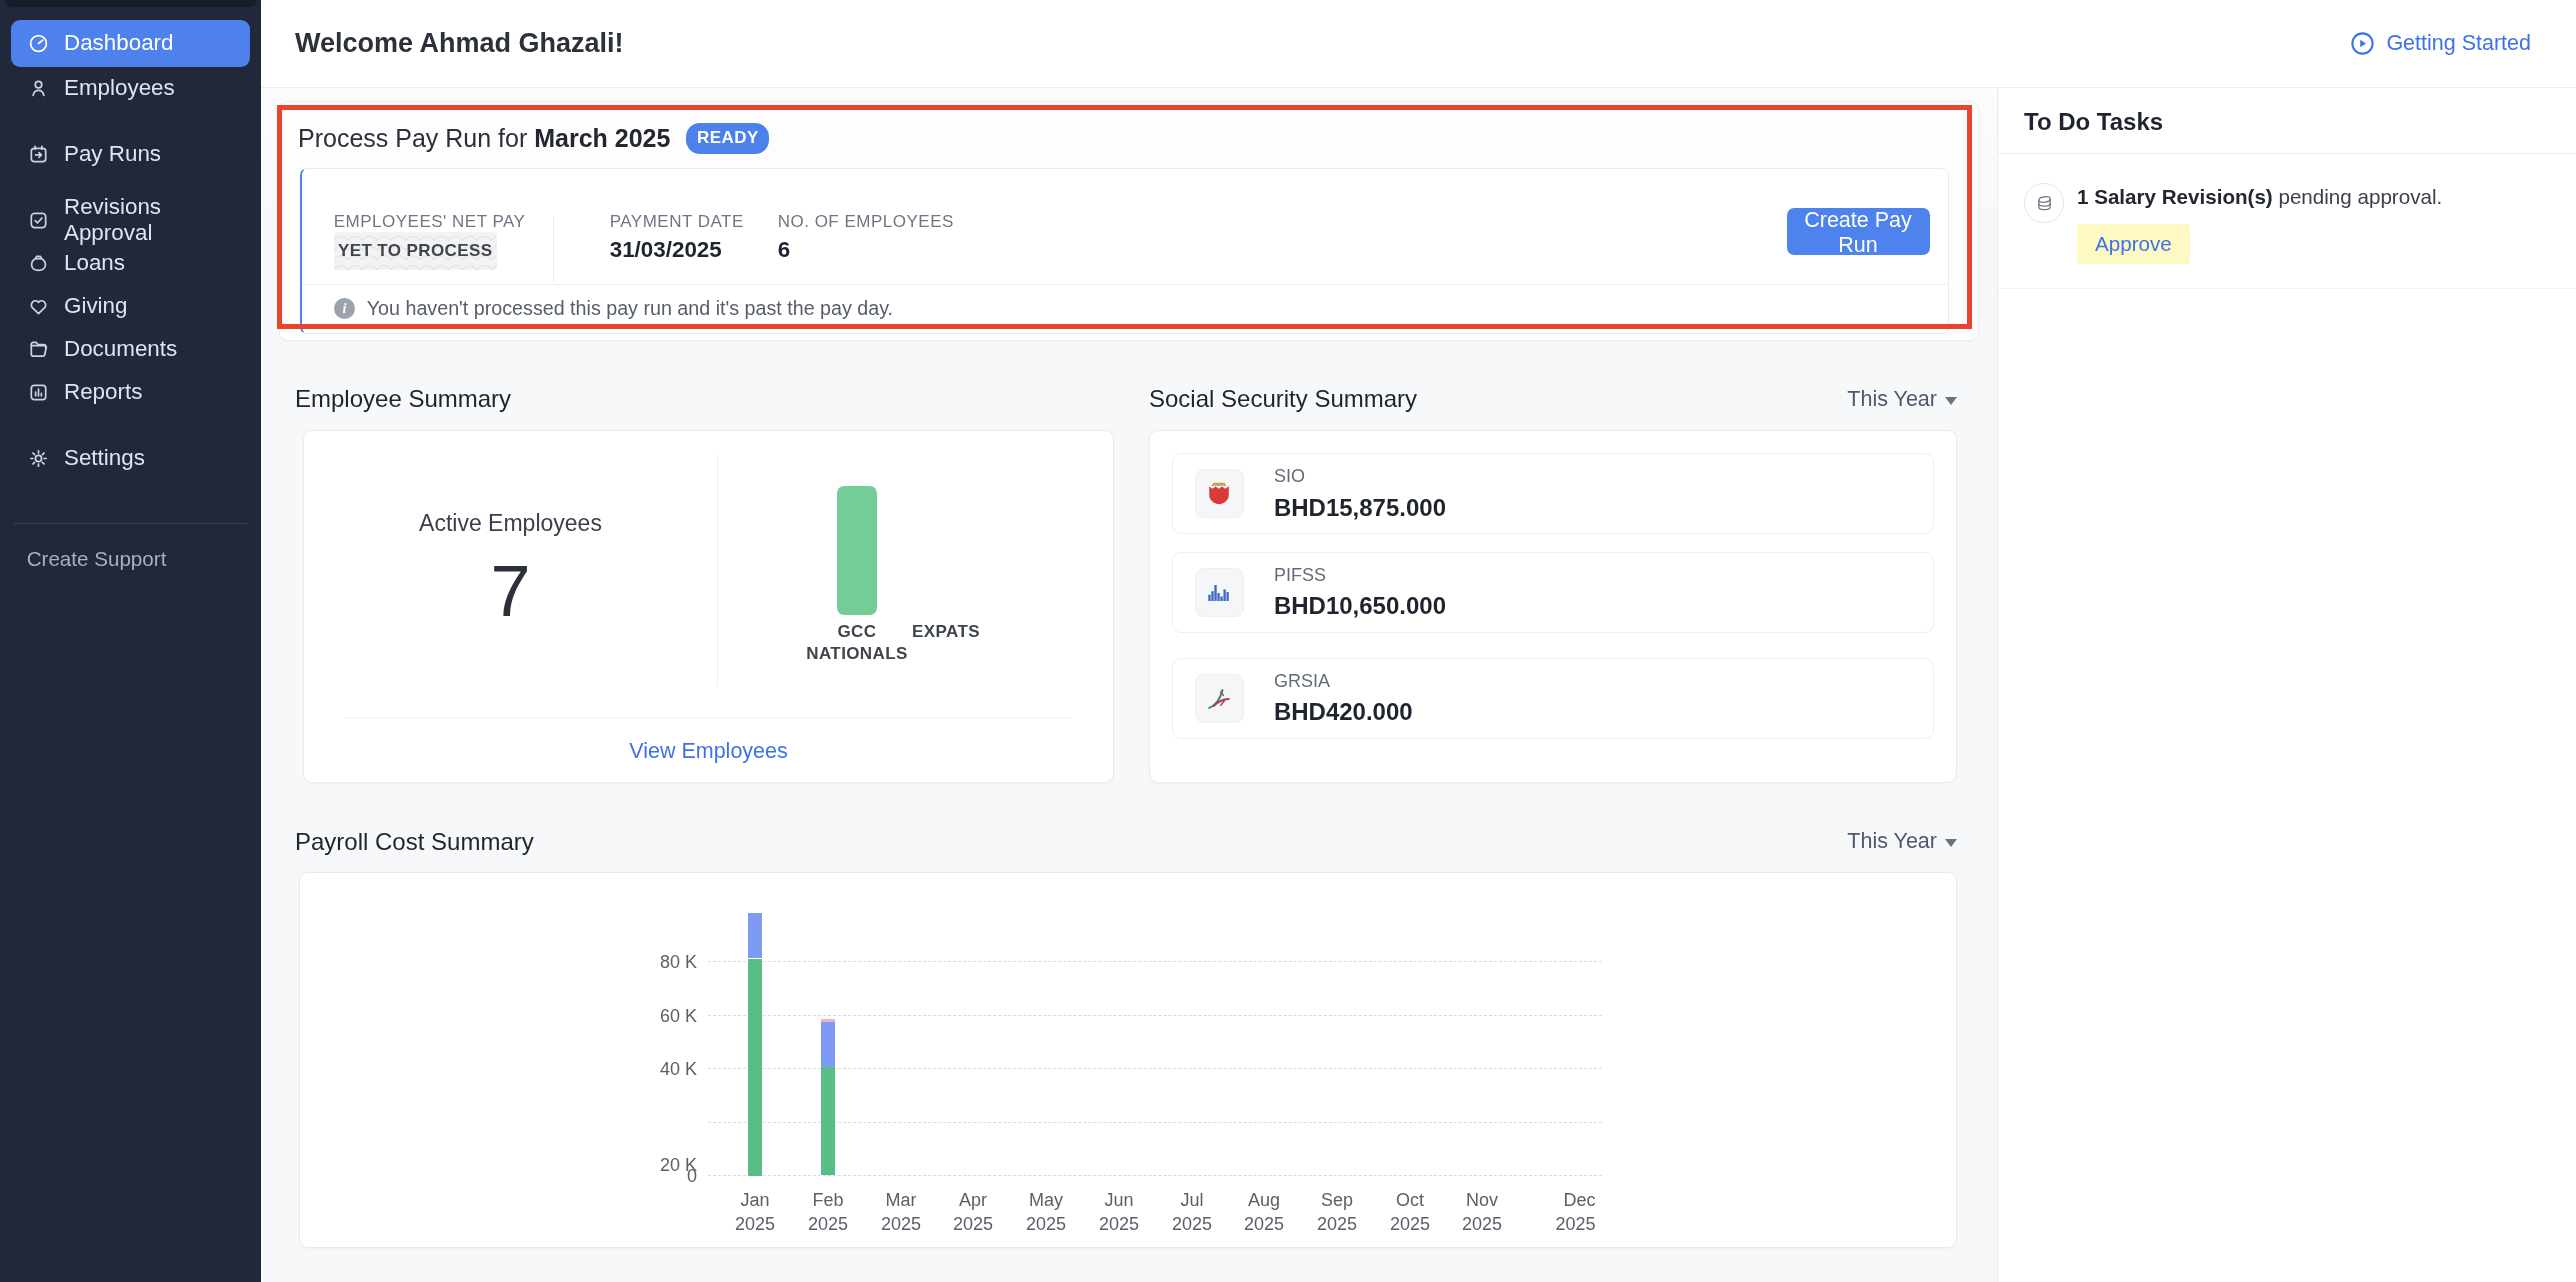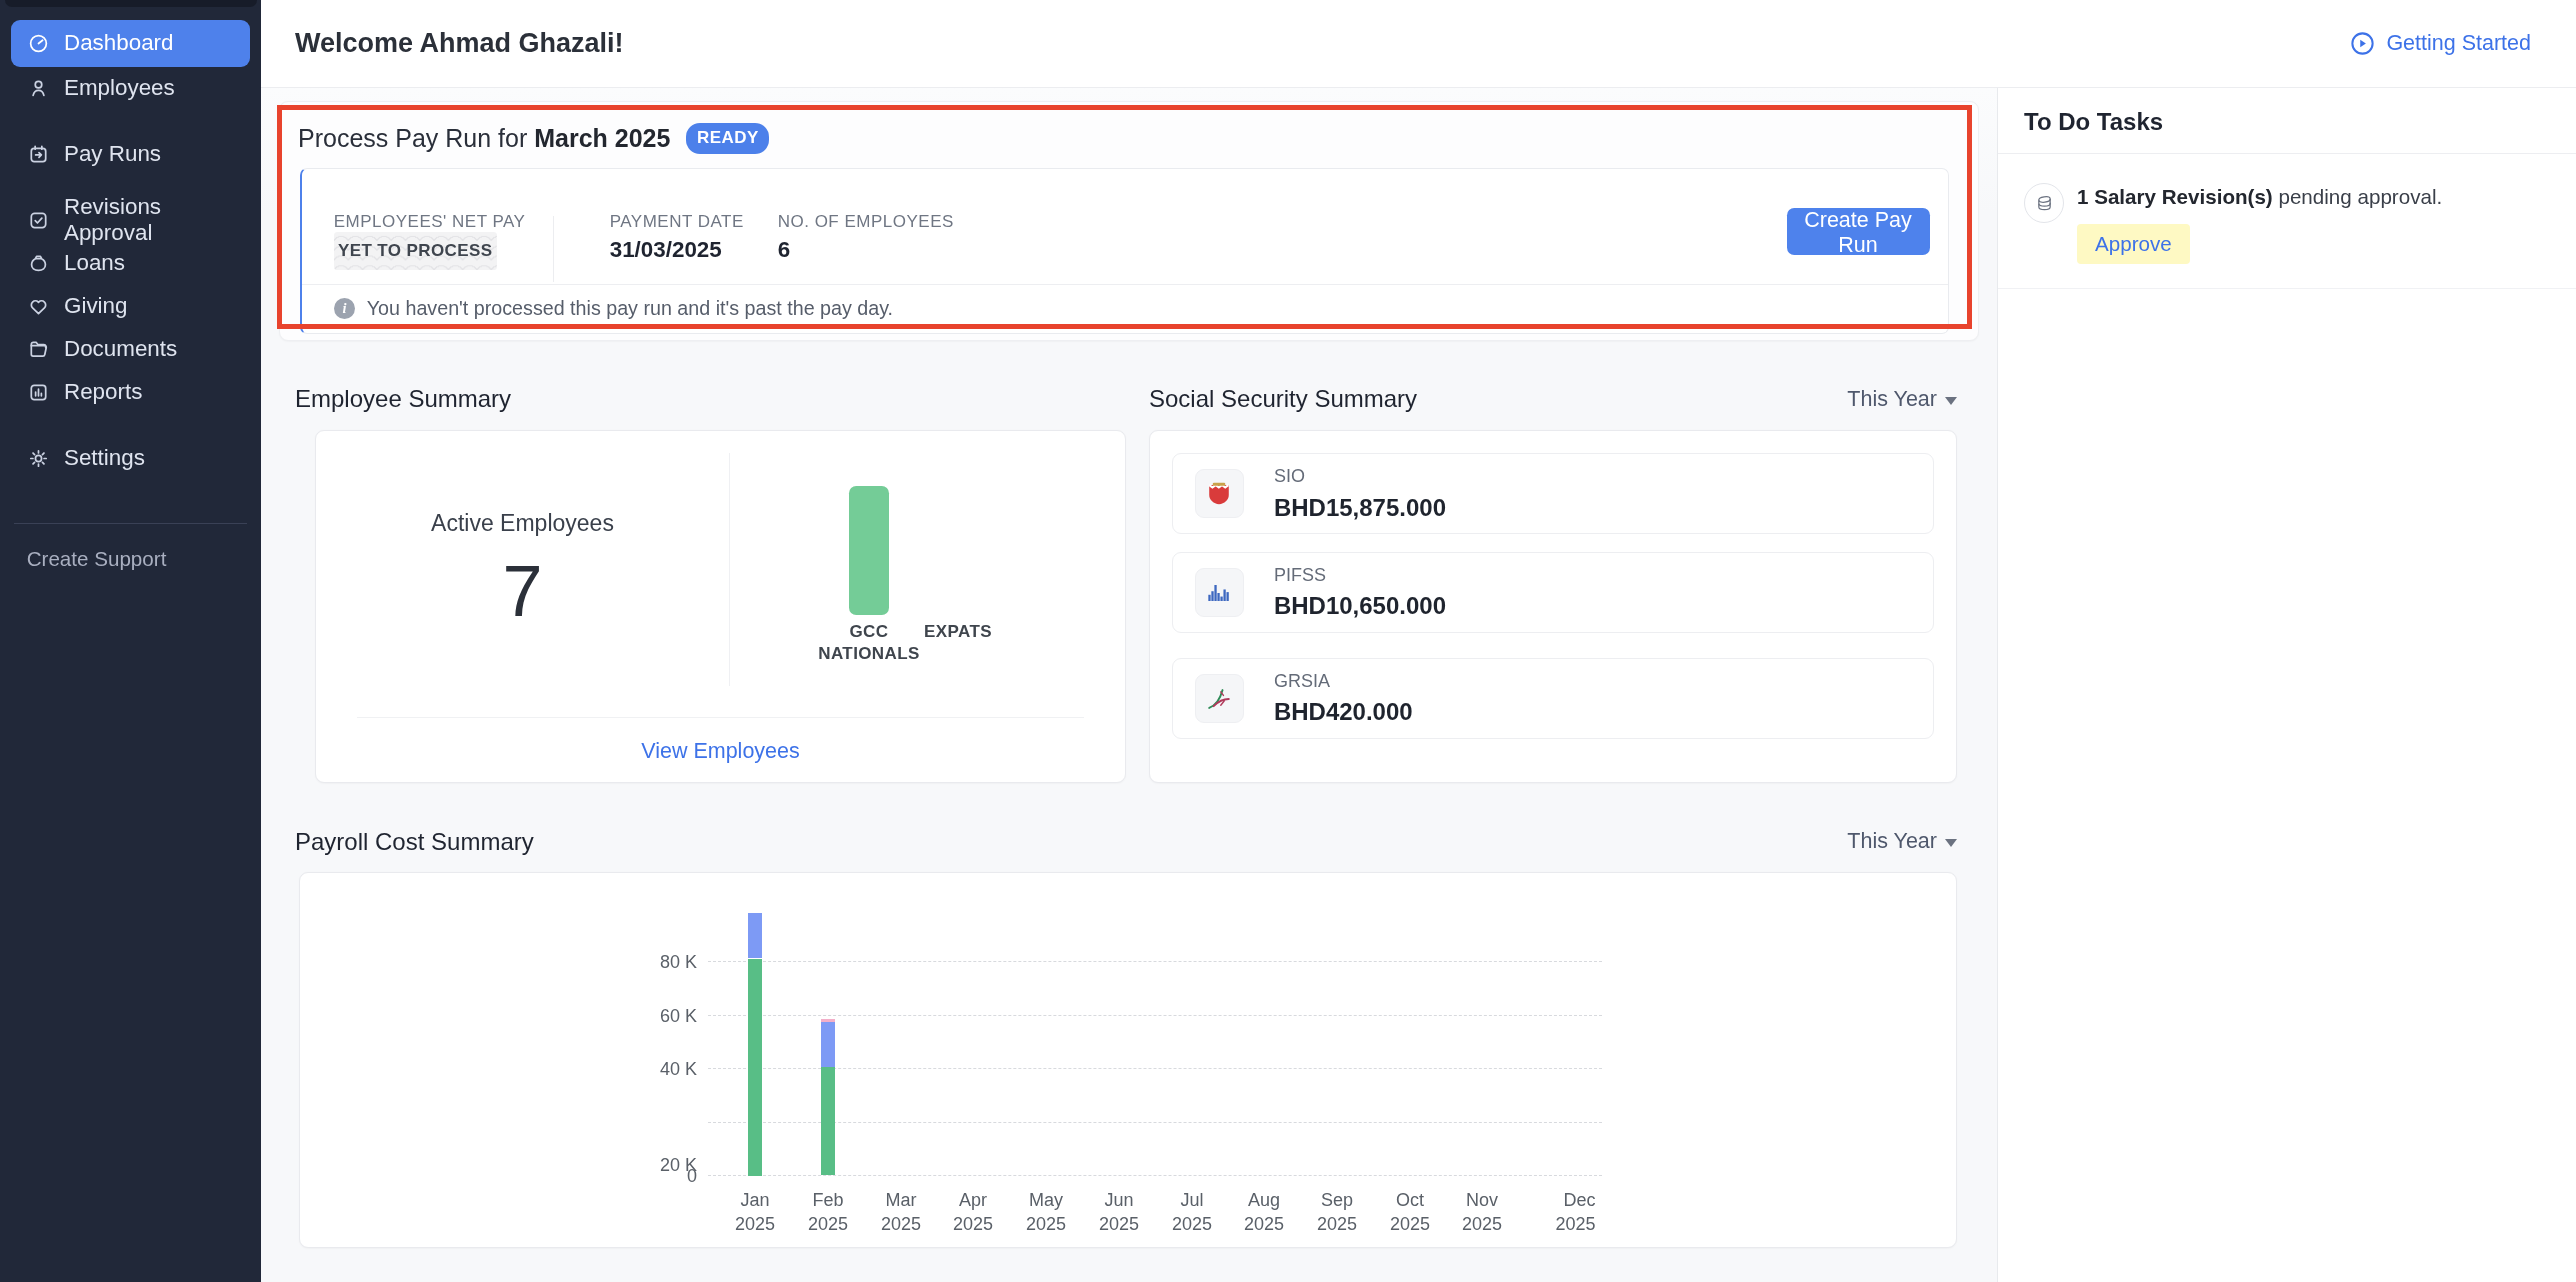--- a/index.html
+++ b/index.html
@@ -245,21 +245,21 @@
         <button class="create-payrun-btn">Create Pay Run</button>
         <div class="pr-inforow">
           <span class="info-icon">i</span>
           <span>You haven't processed this pay run and it's past the pay day.</span>
         </div>
       </div>
     </section>
     <div class="highlight-annotation"></div>
 
     <h2 class="section-title" style="left:34px; top:297px;">Employee Summary</h2>
-    <section class="card" style="left:54px; top:342px; width:811px; height:353px;">
+    <section class="card" style="left:42px; top:342px; width:811px; height:353px;">
       <div class="emp-vdivider"></div>
       <div class="active-emp-block">
         <div class="active-emp-label">Active Employees</div>
         <div class="active-emp-count">7</div>
       </div>
       <div id="emp-bar-slot">
           <div class="emp-bar" style="left: 533px; top: 55px; height: 129px; background: rgb(116, 204, 151);"></div>
         </div>
       <div class="emp-bar-label" style="left:553px;">GCC NATIONALS</div>
       <div class="emp-bar-label" style="left:642px;">EXPATS</div>

